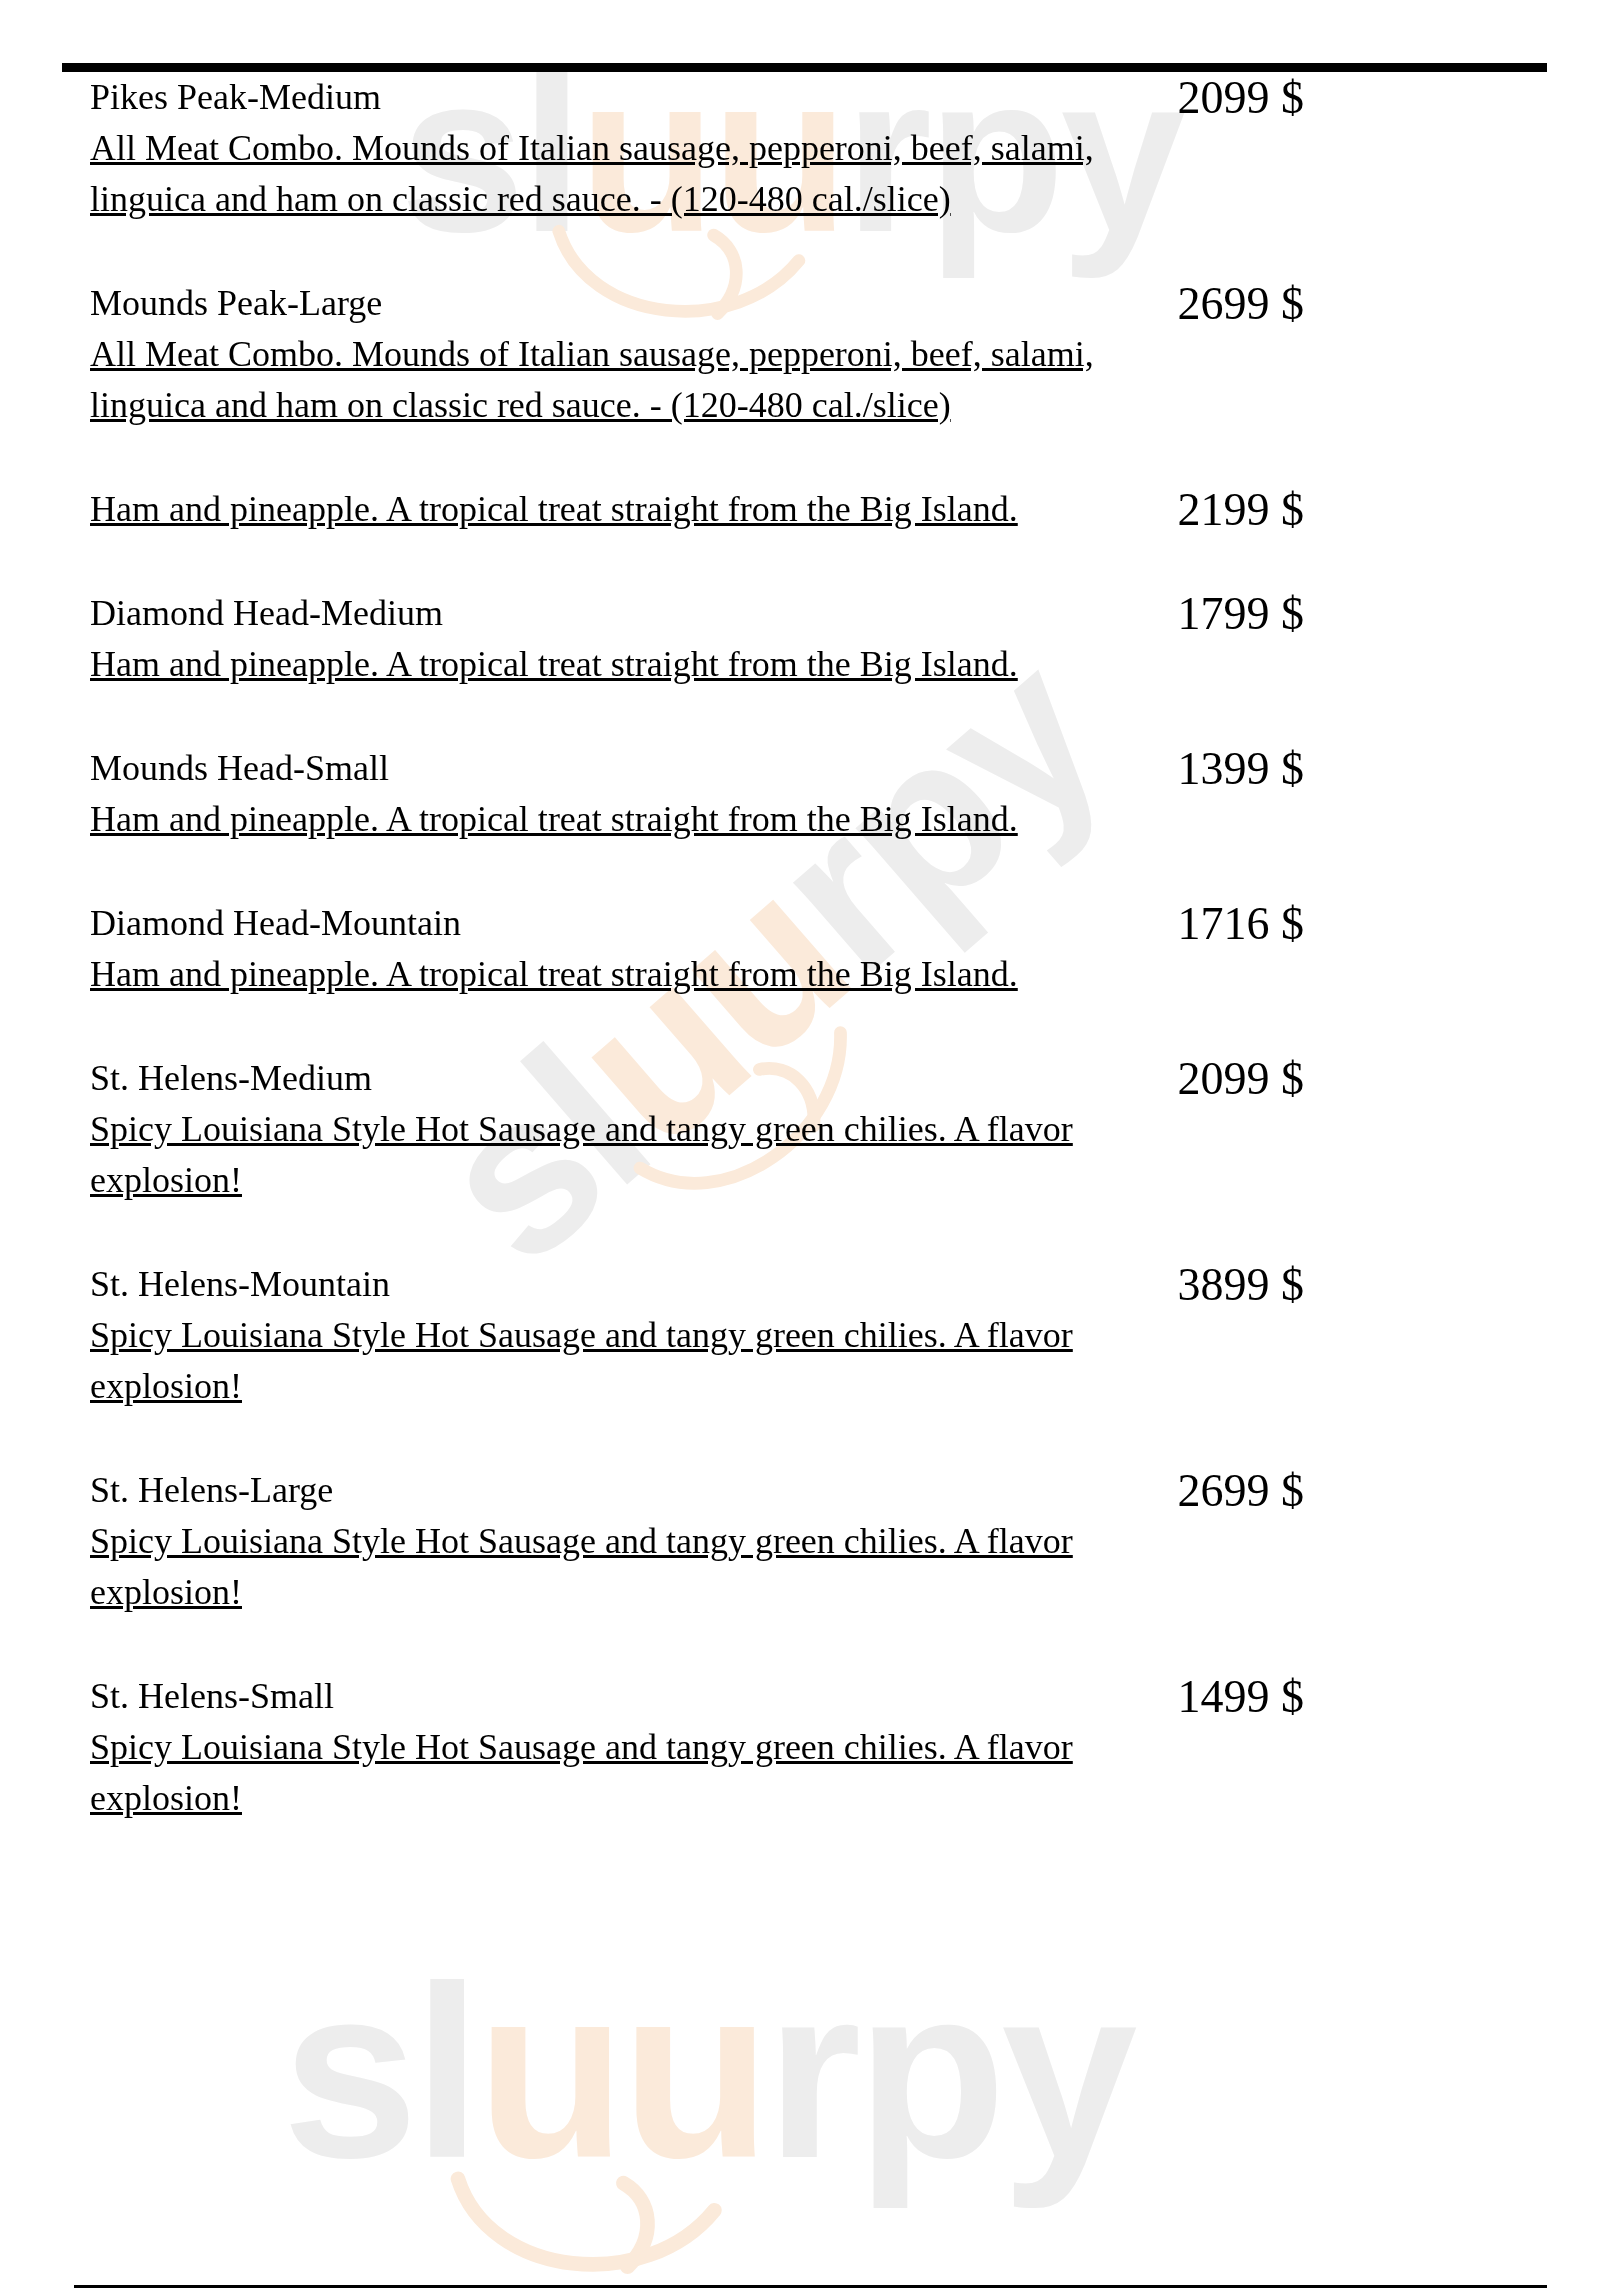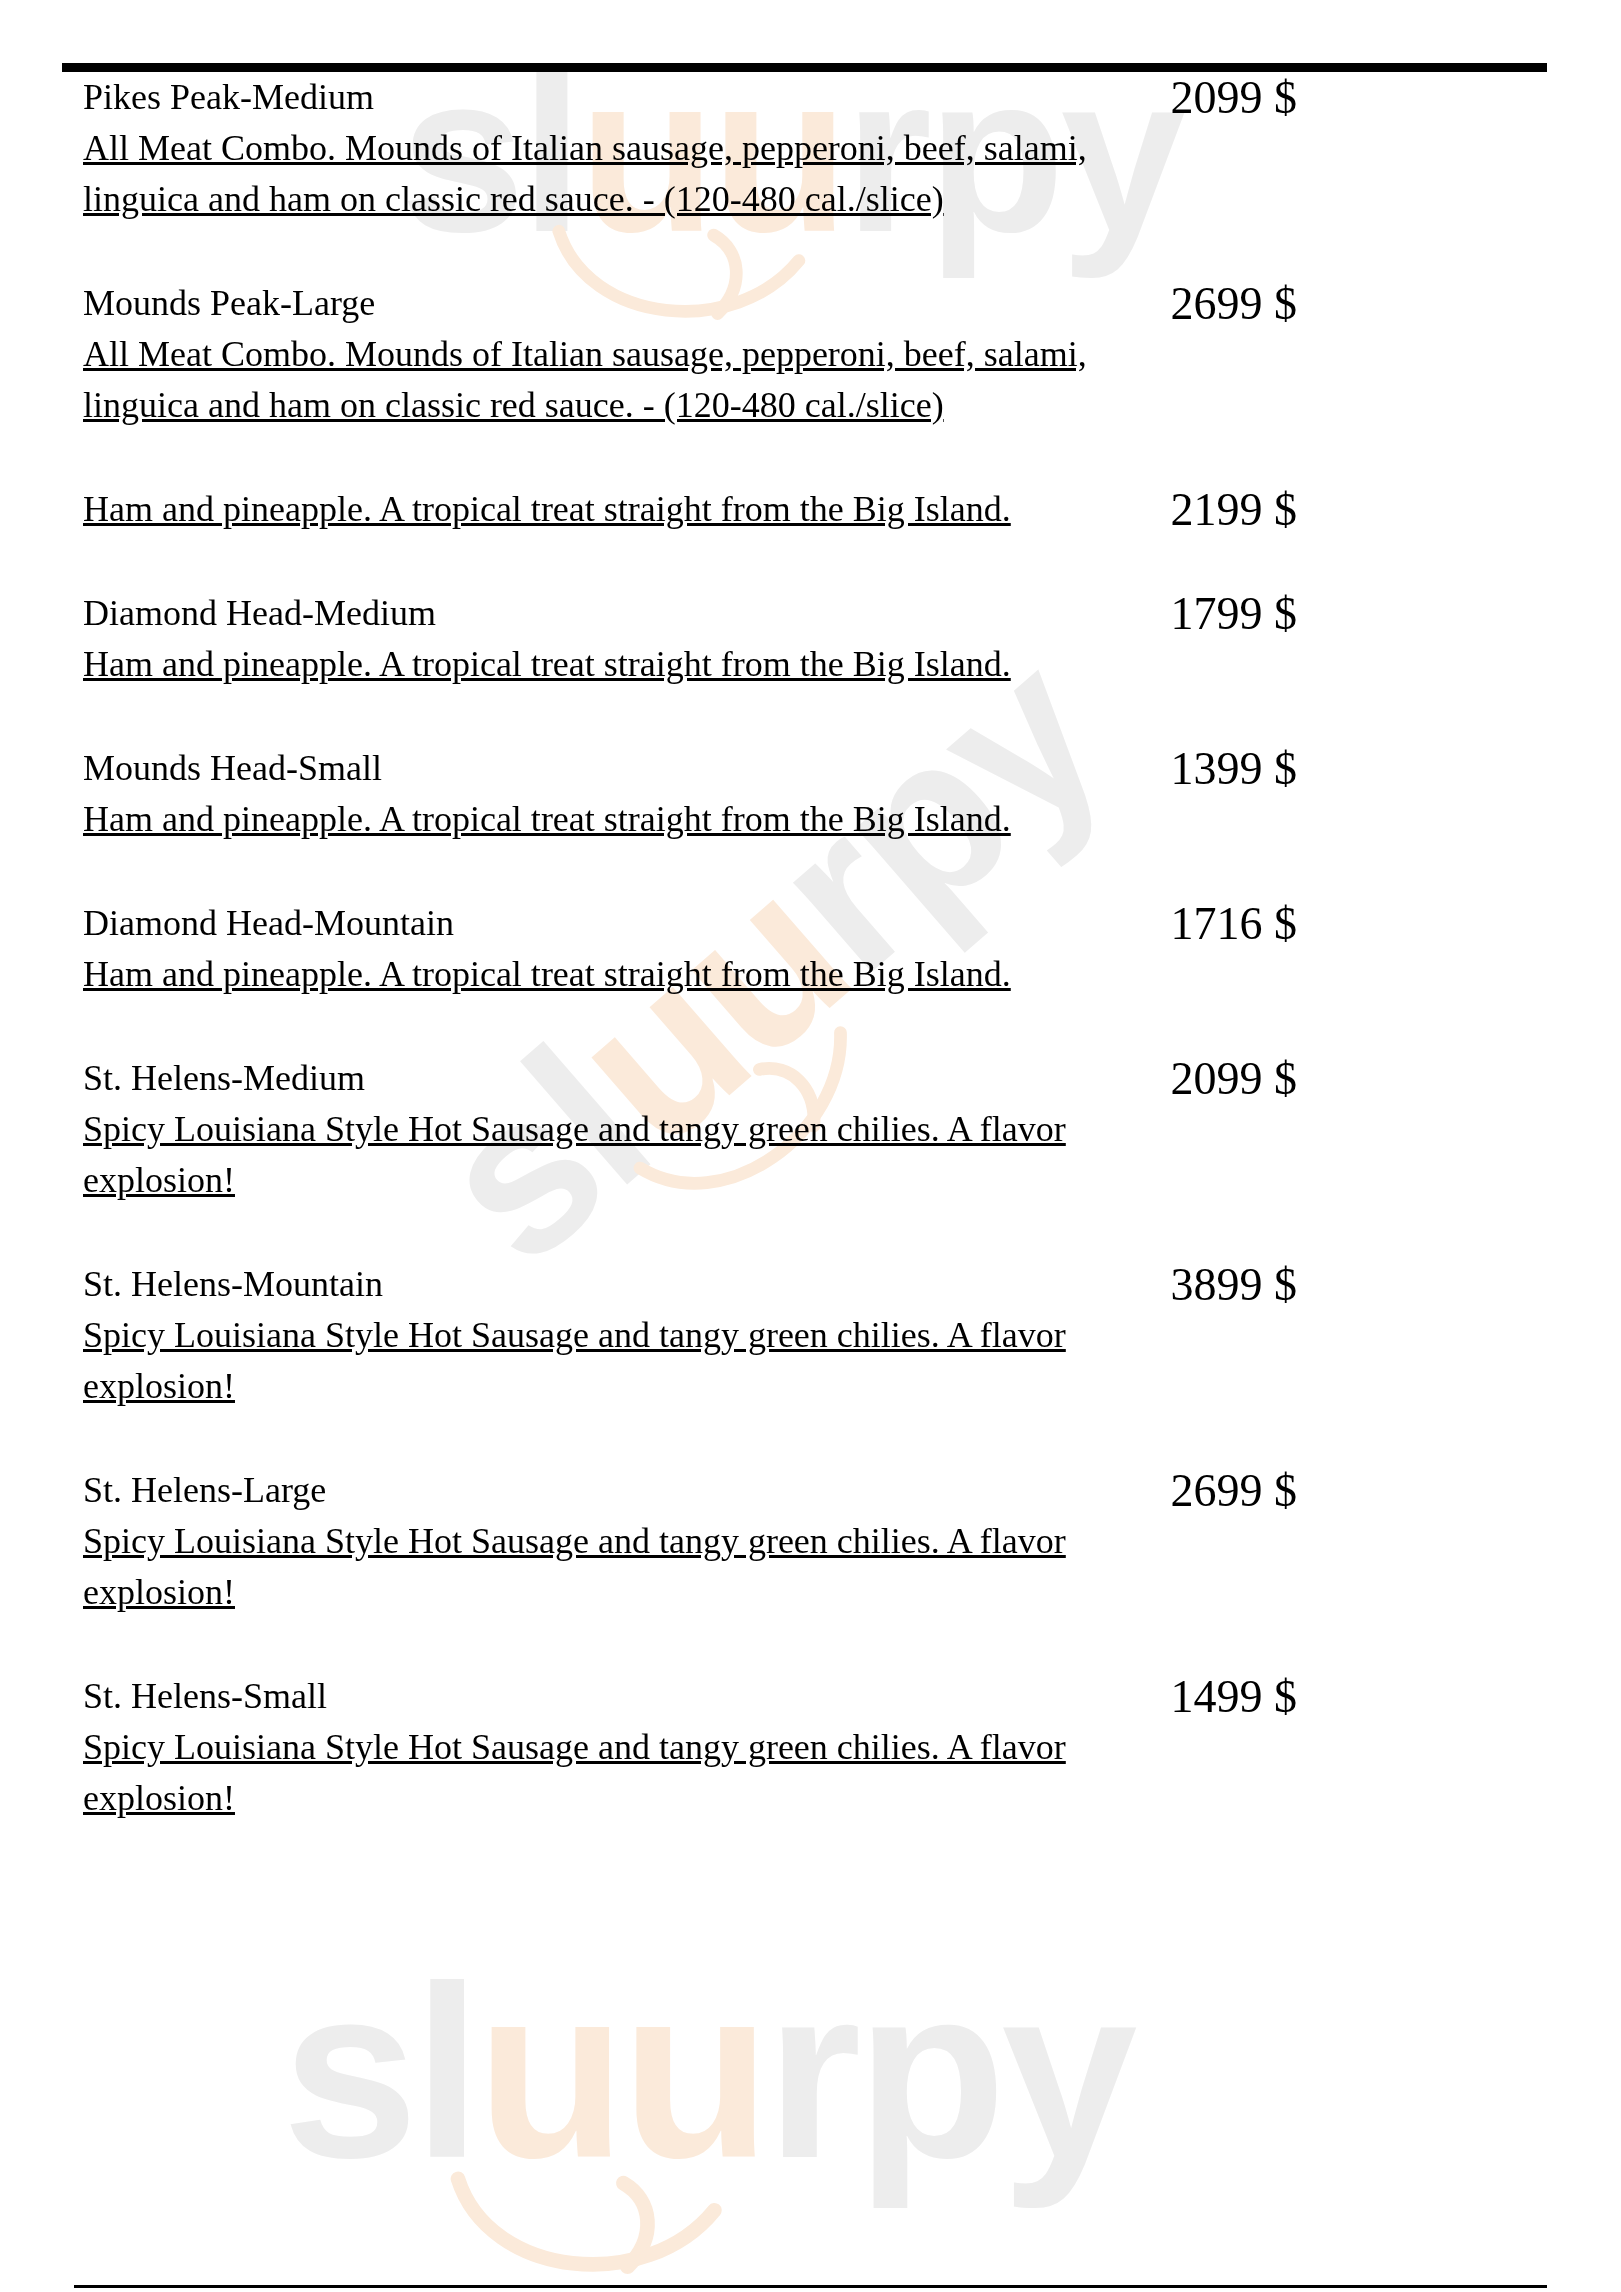--- a/index.html
+++ b/index.html
@@ -77,21 +77,21 @@
     top: 2285px;
     width: 1473px;
     height: 2.9px;
     background: #000000;
     z-index: 2;
   }
 
   
   .menu {
     position: absolute;
-    left: 0;
+    left: 7px;
     top: 72px;
     width: 1385px;
     z-index: 1;
   }
   .item {
     position: relative;
     display: flex;
     align-items: flex-start;
     padding: 0 0 0 83px;
     margin-bottom: 53px;

